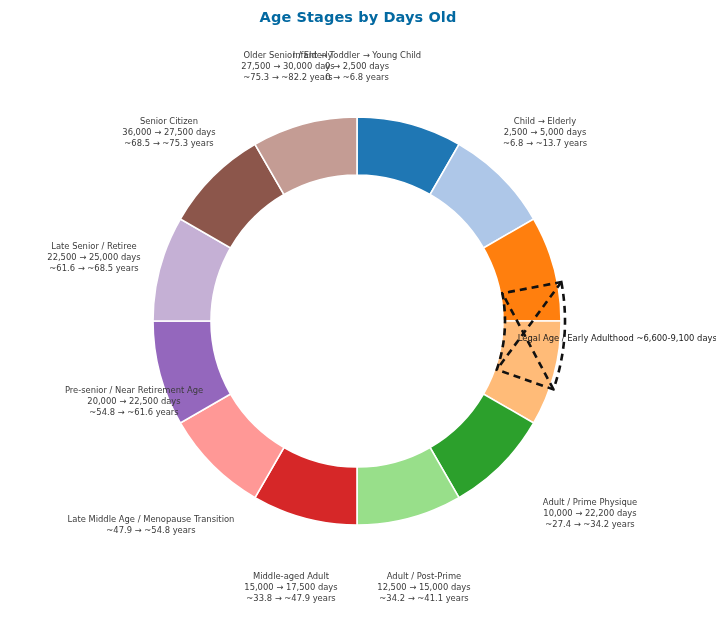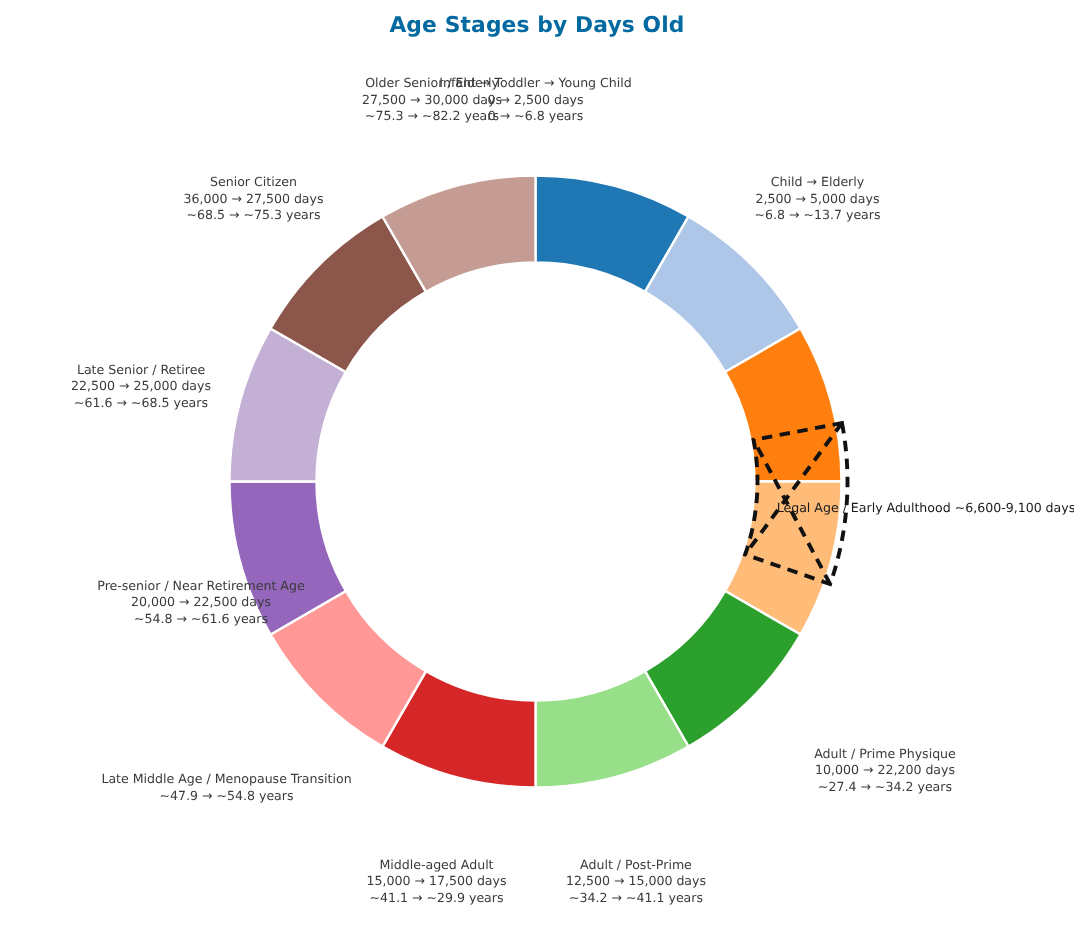--- a/index.html
+++ b/index.html
@@ -110,21 +110,21 @@
 
   <div class="seg-label" style="left:424px; top:571px; transform:translateX(-50%);">
     <span class="ttl ln">Adult / Post-Prime</span>
     <span class="ln">12,500 → 15,000 days</span>
     <span class="ln">~34.2 → ~41.1 years</span>
   </div>
 
   <div class="seg-label" style="left:291px; top:571px; transform:translateX(-50%);">
     <span class="ttl ln">Middle-aged Adult</span>
     <span class="ln">15,000 → 17,500 days</span>
-    <span class="ln">~41.1 → ~29.9 years</span>
+    <span class="ln">~33.8 → ~47.9 years</span>
   </div>
 
   <div class="seg-label" style="left:135px; top:514px; transform:translateX(-50%);margin-left:16px;">
     <span class="ttl ln">Late Middle Age / Menopause Transition</span>
     <span class="ln">~47.9 → ~54.8 years</span>
   </div>
 
   <div class="seg-label" style="left:94px; top:385px; transform:translateX(-50%);margin-left:40px;">
     <span class="ttl ln">Pre-senior / Near Retirement Age</span>
     <span class="ln">20,000 → 22,500 days</span>

